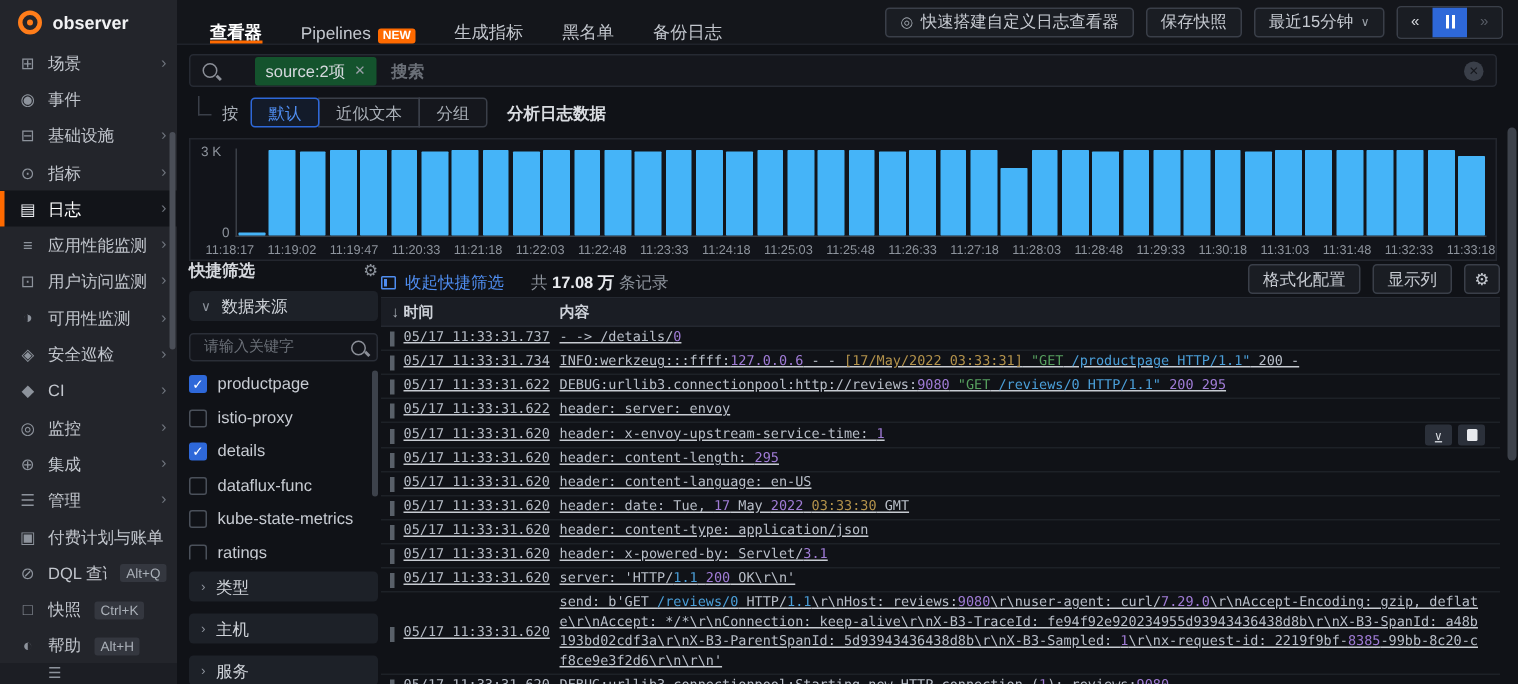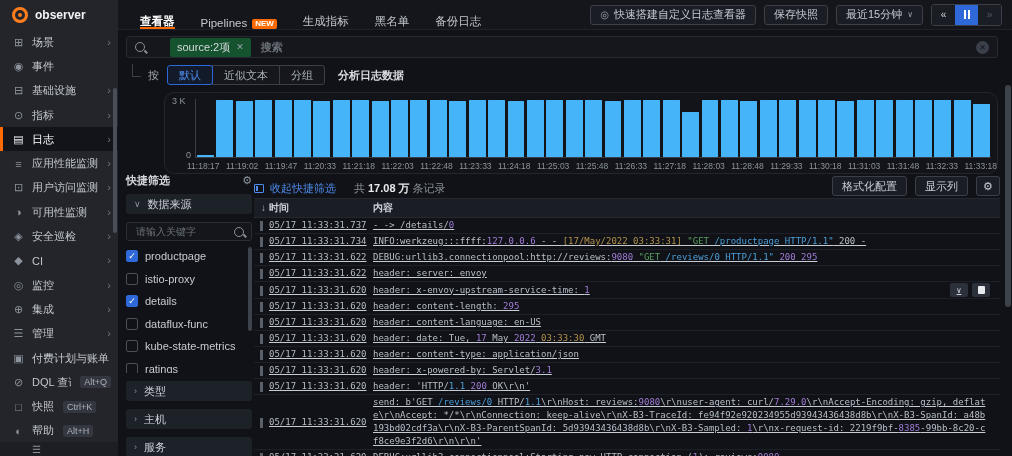--- a/index.html
+++ b/index.html
@@ -46,28 +46,28 @@
   .sclear{margin-left:auto;width:13px;height:13px;border-radius:50%;background:#3a3f49;color:#15171d;font-size:8px;display:flex;align-items:center;justify-content:center;cursor:pointer;}
   .filterrow{position:absolute;left:14px;top:34px;height:22px;display:flex;align-items:center;}
   .conn{width:8px;height:12px;border-left:1px solid #3a3f49;border-bottom:1px solid #3a3f49;margin:-10px 7px 0 0;}
   .by{color:#aab0b8;margin-right:8px;}
   .seg{height:20px;padding:0 11px;border:1px solid #3a3f49;display:flex;align-items:center;color:#aab0b8;margin-left:-1px;cursor:pointer;background:#15171d;box-sizing:border-box;}
   .seg:first-child{border-radius:3px 0 0 3px;margin-left:0;}
   .seg:last-child{border-radius:0 3px 3px 0;}
   .seg.active{border-color:var(--blue,#2e68d9);color:var(--link,#4f8df0);background:rgba(46,104,217,.10);position:relative;z-index:1;border-radius:3px;}
   .analyze{margin-left:13px;color:#d9dce1;font-weight:bold;}
   
-  .chart{position:absolute;left:8px;top:62px;right:14px;height:82px;background:#12141a;border:1px solid #23262e;border-radius:10px;box-sizing:border-box;margin-left:38px;}
+  .chart{position:absolute;left:8px;top:62px;right:14px;height:82px;background:#12141a;border:1px solid #23262e;border-radius:0;box-sizing:border-box;}
   .ylab-top{position:absolute;left:7px;top:3px;color:#8d939c;font-size:9px;}
   .ylab-bot{position:absolute;left:21px;bottom:13px;color:#8d939c;font-size:9px;}
   .yaxis{position:absolute;left:30px;top:6px;bottom:15px;width:1px;background:#3a3f47;}
   .xaxis{position:absolute;left:30px;right:6px;bottom:15px;height:1px;background:#3a3f47;}
   .bars{position:absolute;left:32px;right:7px;top:6px;bottom:16px;display:flex;align-items:flex-end;gap:2.5px;}
   .bar{flex:1;background:var(--barblue,#45b4f8);border-radius:0.5px;min-height:1px;}
-  .xlabels{position:absolute;left:22px;right:0px;bottom:2px;display:flex;justify-content:space-between;color:#8d939c;font-size:8.5px;}
+  .xlabels{position:absolute;left:10px;right:0px;bottom:2px;display:flex;justify-content:space-between;color:#8d939c;font-size:8.5px;}
   
   .qf{position:absolute;left:8px;top:142px;width:126px;bottom:0;}
   .qf-head{display:flex;align-items:center;height:16px;}
   .qf-head .t{font-weight:bold;color:#d5d8dd;}
   .qf-head .gear{margin-left:auto;color:#8d939c;font-size:11px;cursor:pointer;}
   .qf-sec{height:20px;background:#1d2128;border-radius:3px;display:flex;align-items:center;gap:7px;padding:0 8px;margin-top:8px;color:#cfd3d9;cursor:pointer;}
   .qf-sec .c{color:#8d939c;font-size:9px;}
   .qf-search{margin-top:8px;height:19px;background:#14161c;border:1px solid #2a2e37;border-radius:3px;display:flex;align-items:center;padding:0 7px;box-sizing:border-box;}
   .qf-search input{flex:1;background:transparent;border:none;outline:none;color:#c7cbd2;font-size:10px;font-family:"Liberation Sans",sans-serif;width:80px;}
   .qf-search input::placeholder{color:#6b7078;}
@@ -475,21 +475,21 @@
               <div class="lcontent"><span>header: content-type: application/json</span></div>
             </div>
             <div class="lrow">
               <span class="lvl"></span>
               <span class="ltime">05/17 11:33:31.620</span>
               <div class="lcontent"><span>header: x-powered-by: Servlet/</span><span class="p">3.1</span></div>
             </div>
             <div class="lrow">
               <span class="lvl"></span>
               <span class="ltime">05/17 11:33:31.620</span>
-              <div class="lcontent"><span>header: 'HTTP/</span><span class="b">1.1</span><span> </span><span class="p">200</span><span> OK\r\n'</span></div>
+              <div class="lcontent"><span>server: 'HTTP/</span><span class="b">1.1</span><span> </span><span class="p">200</span><span> OK\r\n'</span></div>
             </div>
             <div class="lrow">
               <span class="lvl"></span>
               <span class="ltime">05/17 11:33:31.620</span>
               <div class="lcontent"><span>send: b'GET </span><span class="b">/reviews/0</span><span> HTTP/</span><span class="b">1.1</span><span>\r\nHost: reviews:</span><span class="p">9080</span><span>\r\nuser-agent: curl/</span><span class="p">7.29.0</span><span>\r\nAccept-Encoding: gzip, deflate\r\nAccept: */*\r\nConnection: keep-alive\r\nX-B3-TraceId: fe94f92e920234955d93943436438d8b\r\nX-B3-SpanId: a48b193bd02cdf3a\r\nX-B3-ParentSpanId: 5d93943436438d8b\r\nX-B3-Sampled: </span><span class="p">1</span><span>\r\nx-request-id: 2219f9bf-</span><span class="p">8385</span><span>-99bb-8c20-cf8ce9e3f2d6\r\n\r\n'</span></div>
             </div>
             <div class="lrow">
               <span class="lvl"></span>
               <span class="ltime">05/17 11:33:31.620</span>
               <div class="lcontent"><span>DEBUG:urllib3.connectionpool:Starting new HTTP connection (</span><span class="p">1</span><span>): reviews:</span><span class="p">9080</span></div>

